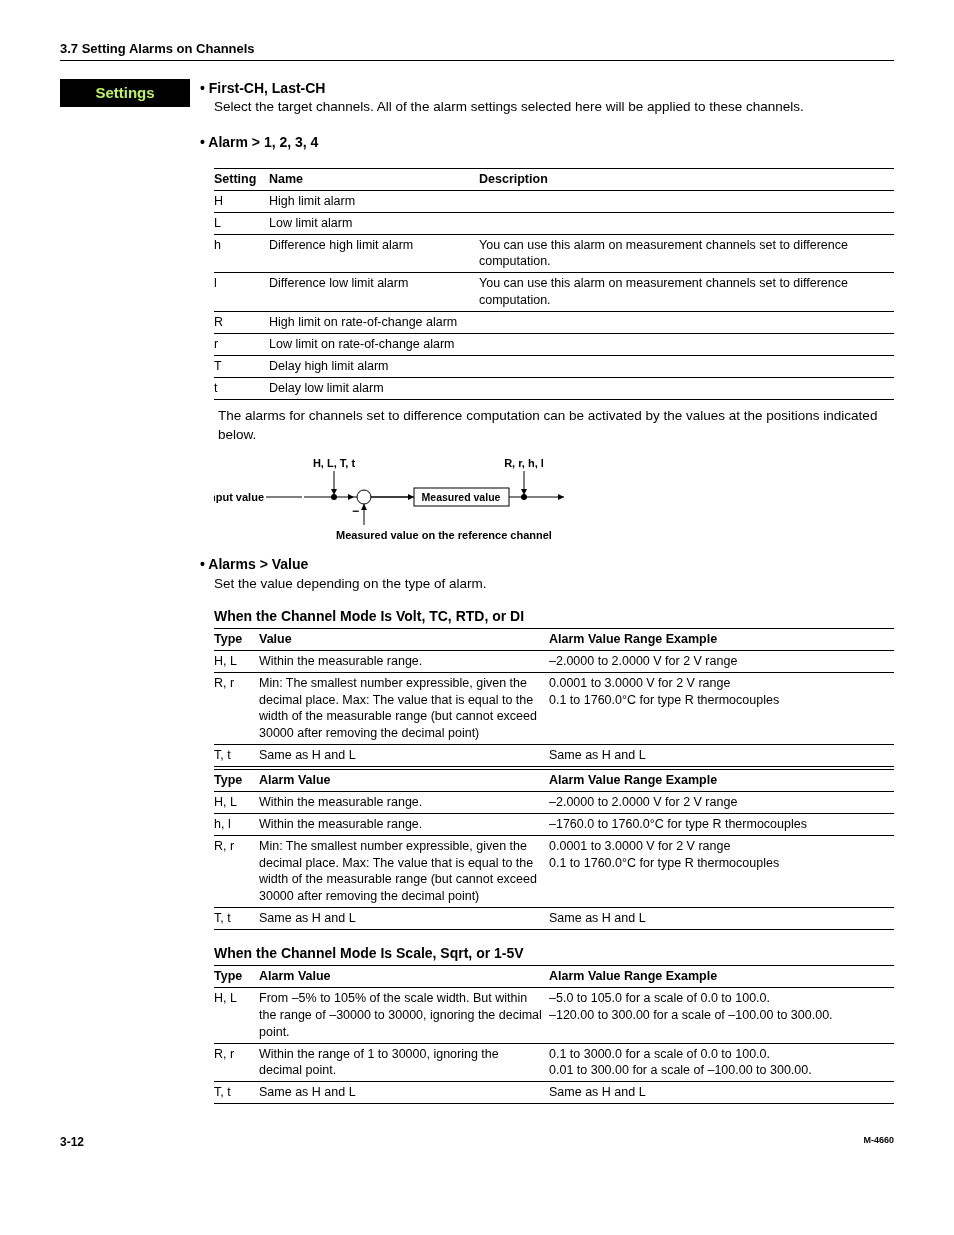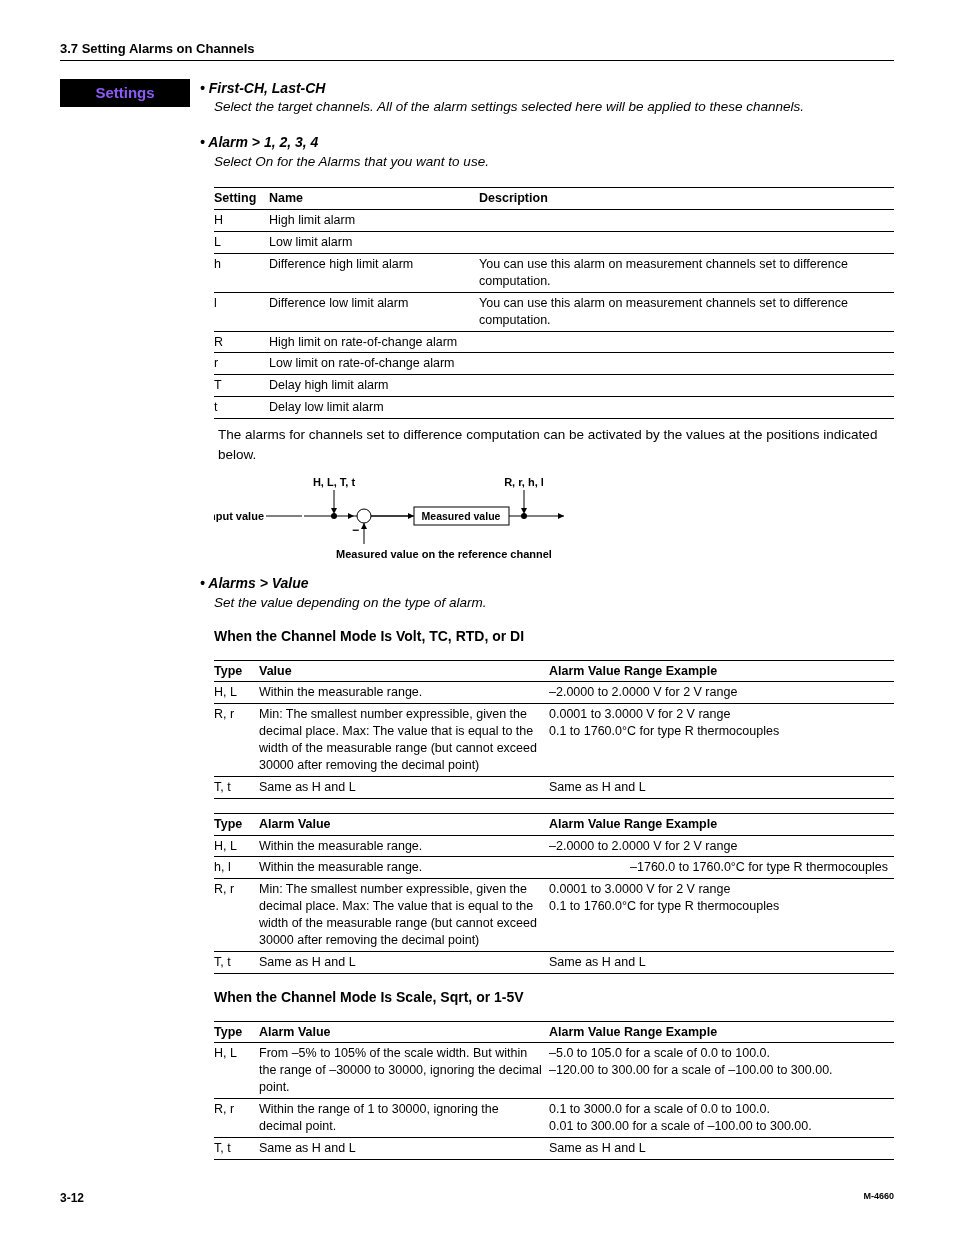--- a/index.html
+++ b/index.html
@@ -19,38 +19,38 @@
   .section-header {
     font-weight: bold;
     font-size: 13px;
     margin-bottom: 2px;
   }
 
   .layout { display: flex; margin-top: 18px; }
   .left-col { width: 130px; flex: 0 0 130px; }
   .settings-badge {
     background: #000;
-    color: #8b5cf6;
+    color: #bef264;
     font-weight: bold;
     padding: 4px 10px;
     width: 130px;
     text-align: center;
     font-size: 15px;
   }
   .right-col { flex: 1; padding-left: 10px; }
 
-  .bullet-block { margin-bottom: 16px; font-style: italic; }
+  .bullet-block { margin-bottom: 16px; }
   .bullet-head { font-weight: bold; font-size: 14px; }
   .bullet-head::before { content: "•  "; }
   .bullet-body { margin-left: 14px; font-size: 13.5px; line-height: 1.45; }
 
   table.data {
     width: 100%;
     border-collapse: collapse;
-    margin-top: 14px;
+    margin-top: 2px;
     font-size: 12.5px;
   }
   table.data th {
     text-align: left;
     font-weight: bold;
     border-top: 1.5px solid #000;
     border-bottom: 1.5px solid #000;
     padding: 2px 6px 2px 0;
     vertical-align: top;
   }
@@ -102,21 +102,20 @@
   </div>
   <div class="right-col">
 
     <div class="bullet-block">
       <div class="bullet-head">First-CH, Last-CH</div>
       <div class="bullet-body">Select the target channels. All of the alarm settings selected here will be applied to these channels.</div>
     </div>
 
     <div class="bullet-block">
       <div class="bullet-head">Alarm &gt; 1, 2, 3, 4</div>
-      <div class="bullet-body">Select On for the Alarms that you want to use.</div>
     </div>
 
 
     <div style="margin-left:14px;">
       <table class="data">
         <thead>
             <tr>
           <th class="col-setting">Setting</th>
           <th class="col-name">Name</th>
           <th>Description</th>
@@ -256,21 +255,21 @@
           </thead>
         <tbody id="m2-body">
             <tr>
               <td>H, L</td>
               <td>Within the measurable range.</td>
               <td style="white-space: pre-line;">–2.0000 to 2.0000 V for 2 V range</td>
             </tr>
             <tr>
               <td>h, l</td>
               <td>Within the measurable range.</td>
-              <td style="white-space: pre-line; text-align: right;">–1760.0 to 1760.0°C for type R thermocouples</td>
+              <td style="white-space: pre-line;">–1760.0 to 1760.0°C for type R thermocouples</td>
             </tr>
             <tr>
               <td>R, r</td>
               <td>Min: The smallest number expressible, given the decimal place. Max: The value that is equal to the width of the measurable range (but cannot exceed 30000 after removing the decimal point)</td>
               <td style="white-space: pre-line;">0.0001 to 3.0000 V for 2 V range
 0.1 to 1760.0°C for type R thermocouples</td>
             </tr>
             <tr class="lastrow">
               <td>T, t</td>
               <td>Same as H and L</td>

